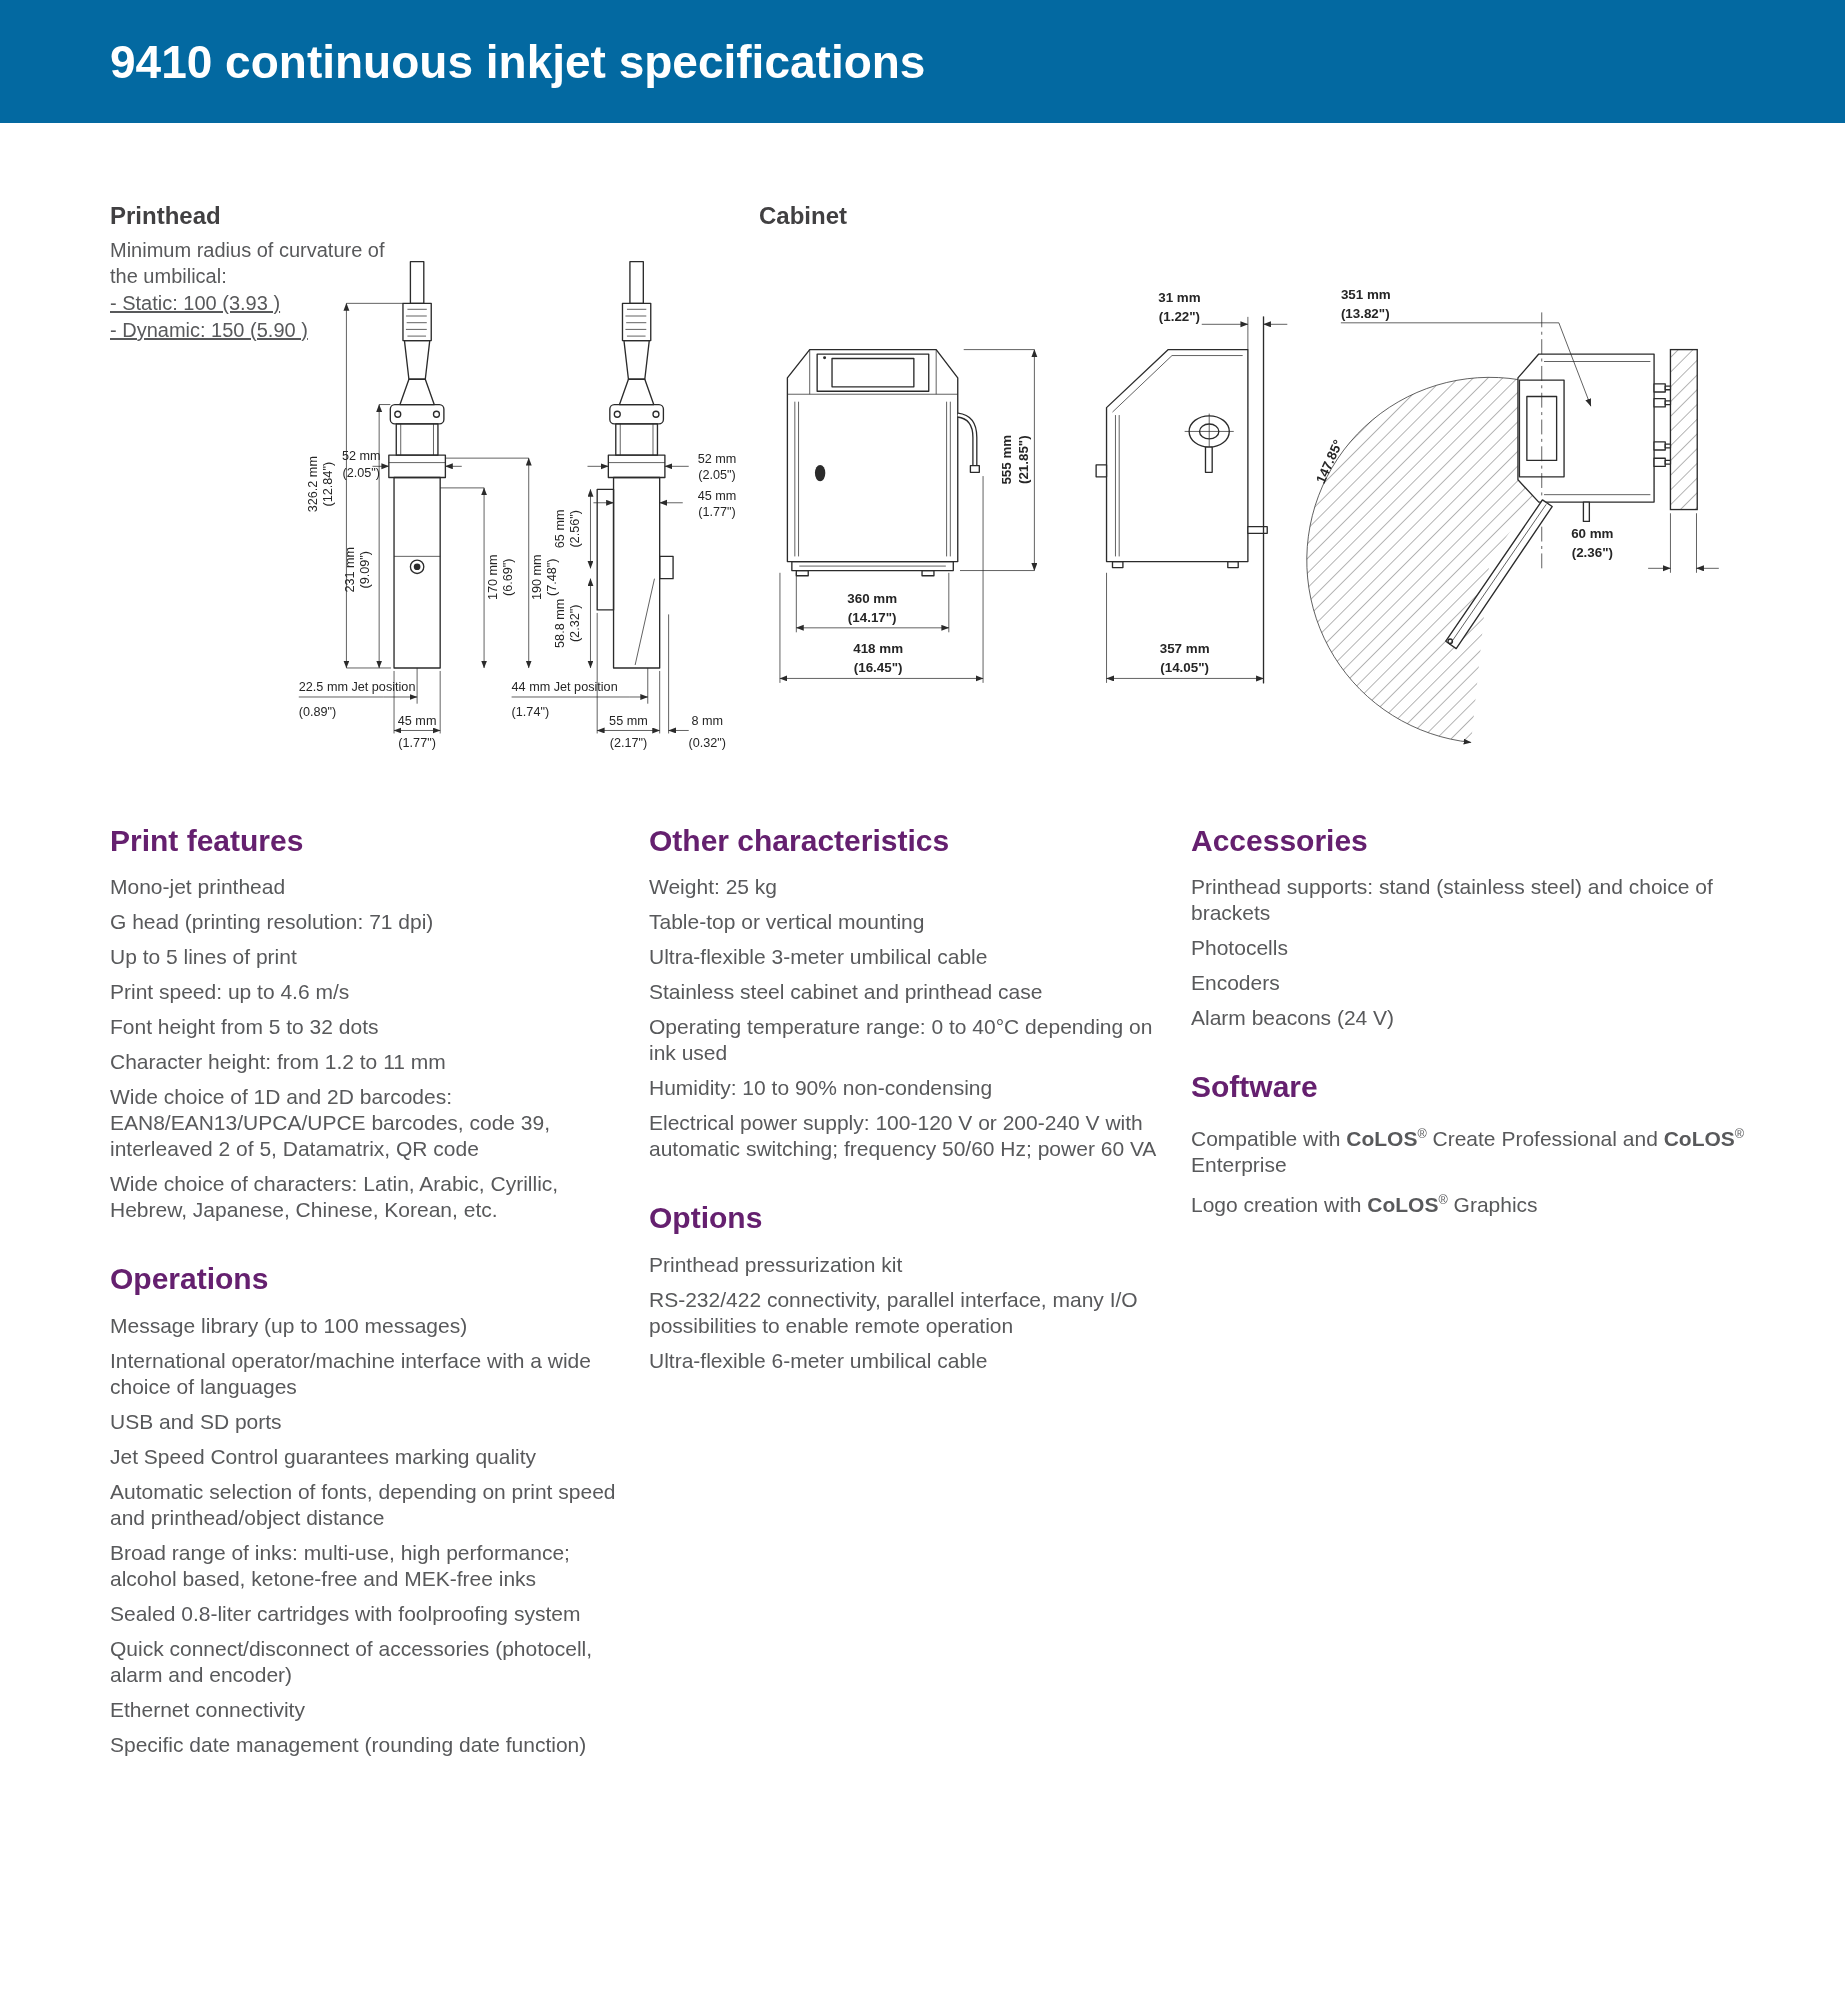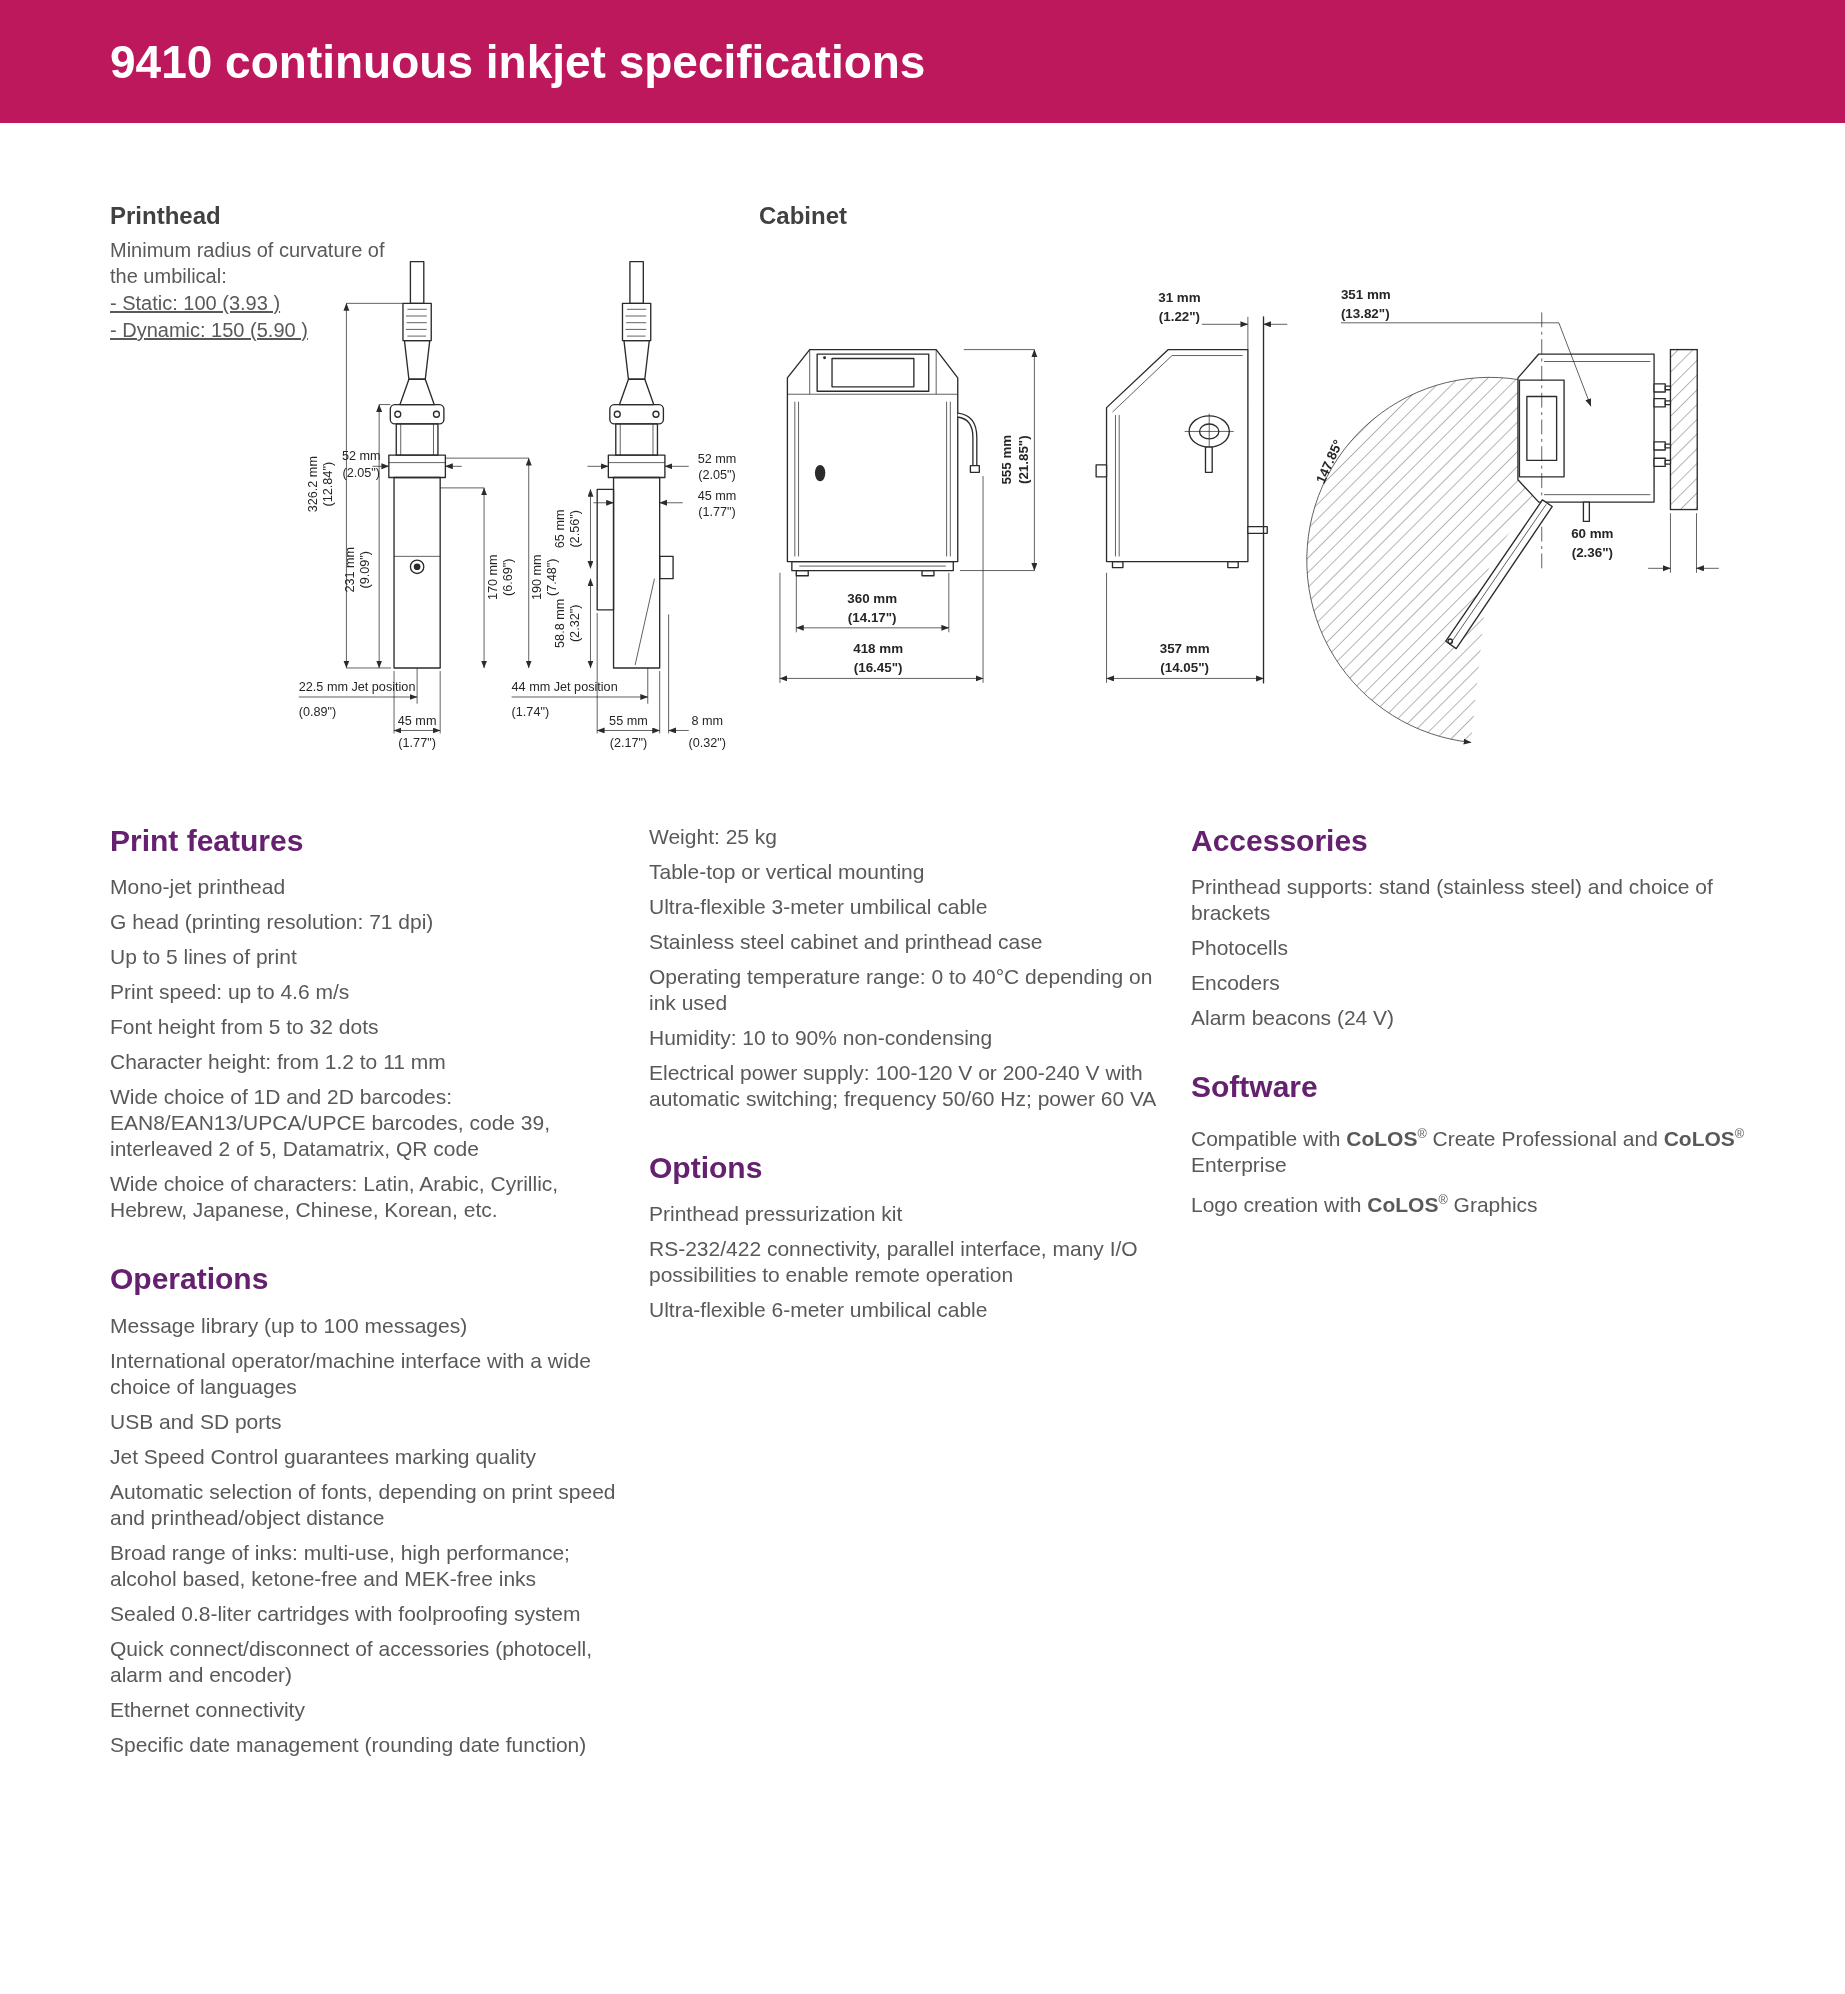--- a/index.html
+++ b/index.html
@@ -2,21 +2,21 @@
 <html style="font-size:12px"><head>
 <meta charset="utf-8">
 <style>
   * { box-sizing: border-box; }
   html,body { margin:0; padding:0; }
   body {
     width:1845px; height:1995px; position:relative; background:#ffffff;
     font-family:"Liberation Sans", sans-serif; overflow:hidden;
   }
   .banner { position:absolute; left:0; top:0; width:1845px; height:123px;
-    background:#be185d; display:flex; align-items:center; }
+    background:#0369a1; display:flex; align-items:center; }
   .banner h1 { margin:0 0 0 110px; color:#ffffff; font-size:46px; font-weight:700; }
 
   .dia-label { position:absolute; font-size:24px; font-weight:700; color:#414042; }
   #lbl-printhead { left:110px; top:202px; }
   #lbl-cabinet  { left:759px; top:202px; }
 
   .note { position:absolute; left:110px; top:237px; width:283px;
     font-size:20px; color:#58595b; line-height:26px; }
   .note p { margin:0; }
   .note p.opt { margin-top:1px;text-decoration:underline; }
@@ -306,20 +306,21 @@
     <p>Broad range of inks: multi-use, high performance; alcohol based, ketone-free and MEK-free inks</p>
     <p>Sealed 0.8-liter cartridges with foolproofing system</p>
     <p>Quick connect/disconnect of accessories (photocell, alarm and encoder)</p>
     <p>Ethernet connectivity</p>
     <p>Specific date management (rounding date function)</p>
   </section>
 </div>
 
 <div class="col" id="col2">
   <section>
+    <h2>Other characteristics</h2>
     <p>Weight: 25 kg</p>
     <p>Table-top or vertical mounting</p>
     <p>Ultra-flexible 3-meter umbilical cable</p>
     <p>Stainless steel cabinet and printhead case</p>
     <p>Operating temperature range: 0 to 40°C depending on ink used</p>
     <p>Humidity: 10 to 90% non-condensing</p>
     <p>Electrical power supply: 100-120 V or 200-240 V with automatic switching; frequency 50/60 Hz; power 60 VA</p>
   </section>
   <section>
     <h2>Options</h2>

